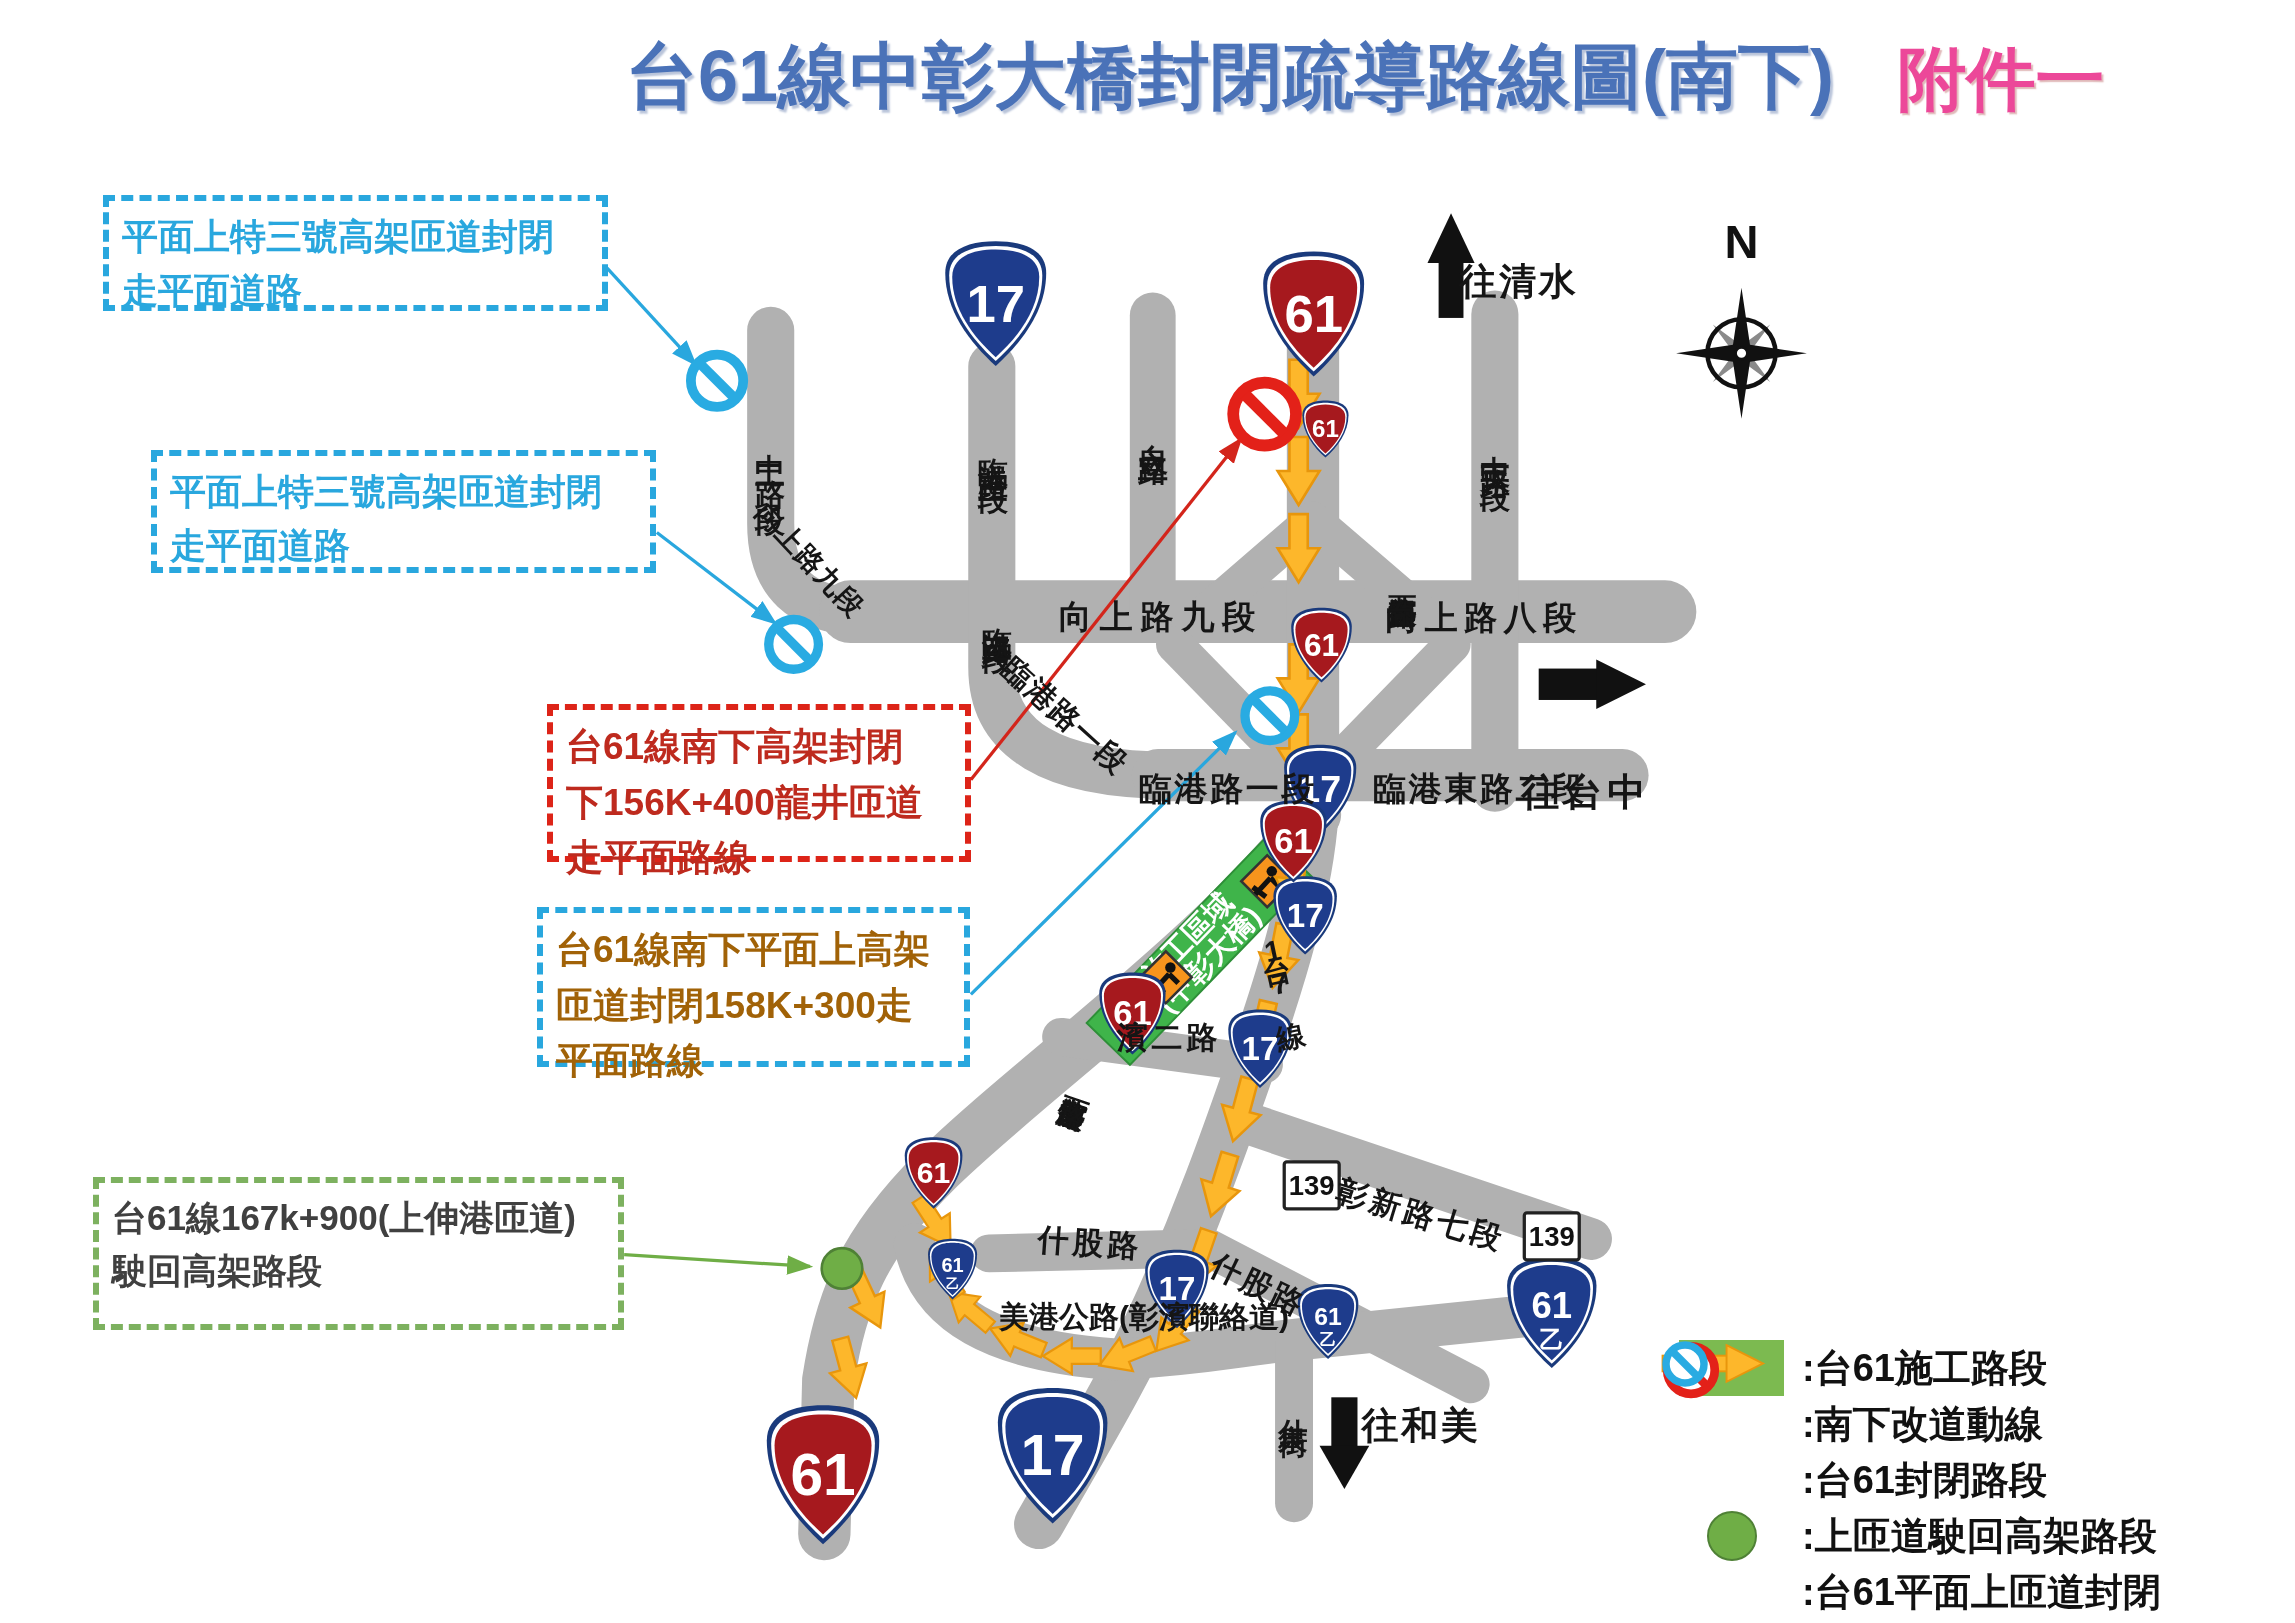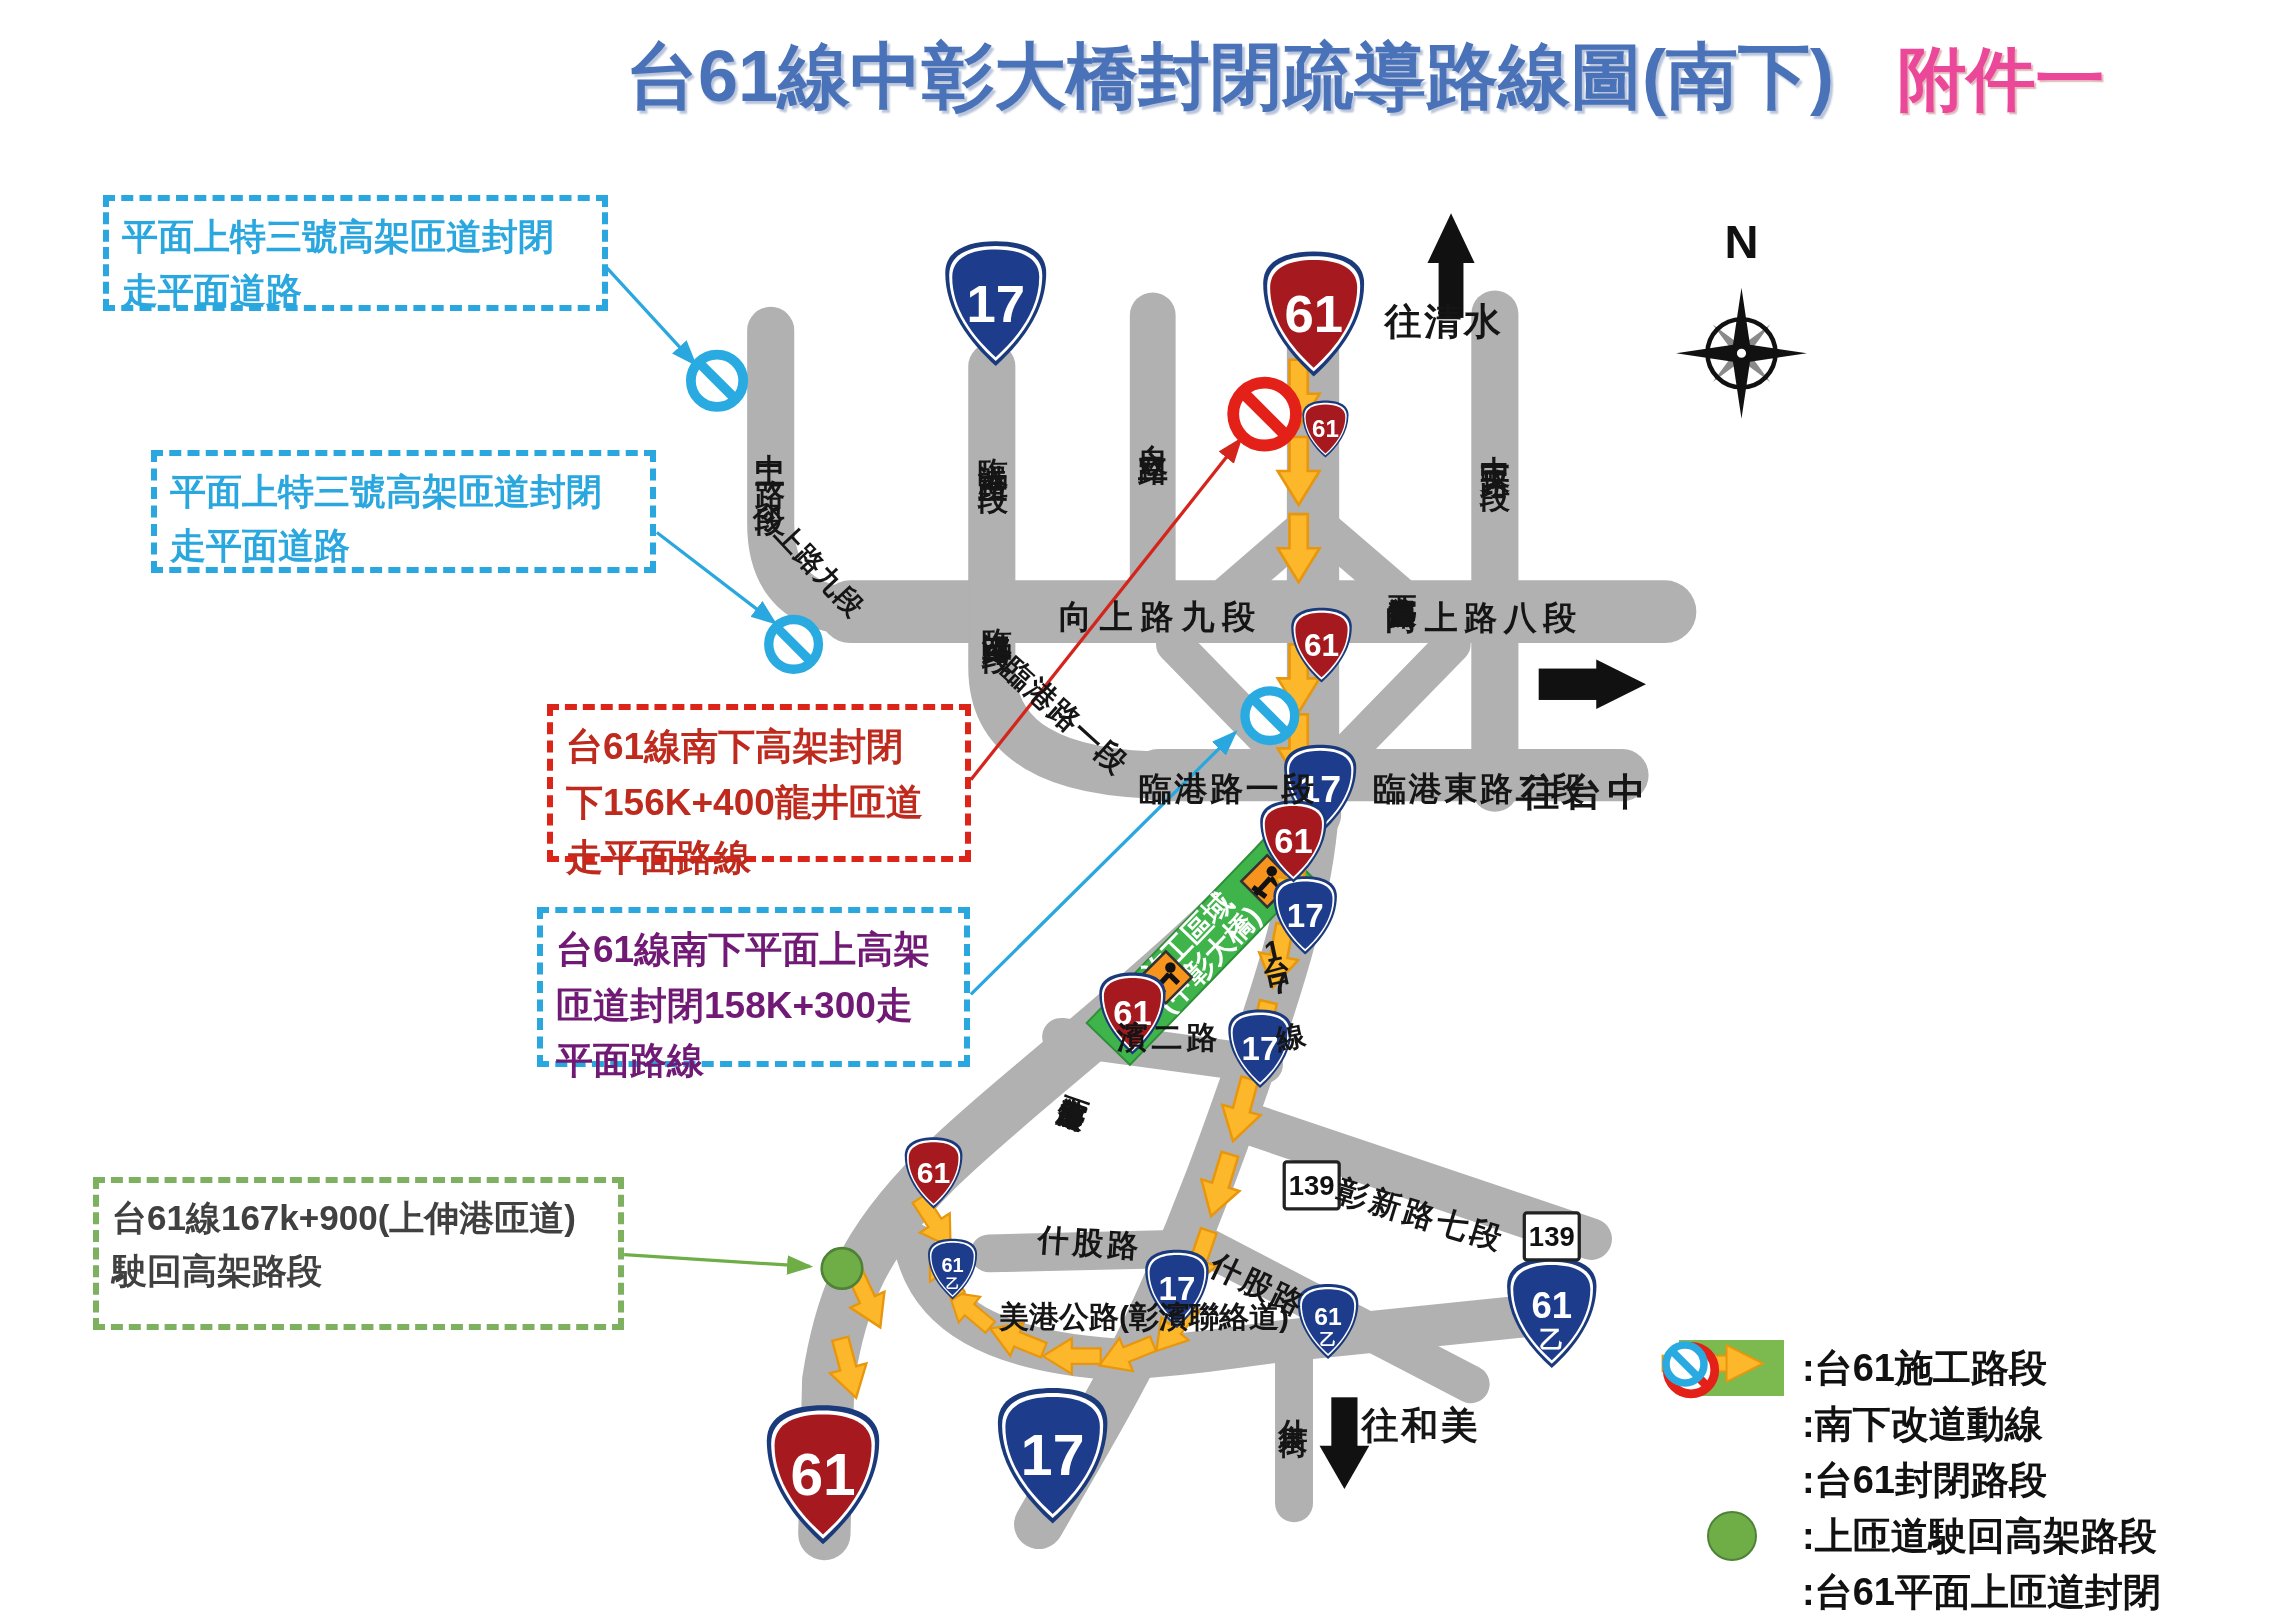--- a/index.html
+++ b/index.html
@@ -262,21 +262,21 @@
   <div class="title-main" style="left:1230px;top:29px;">台61線中彰大橋封閉疏導路線圖(南下)</div>
   <div class="title-att" style="left:2001px;top:34px;">附件一</div>
 
   <div class="box" style="left:103px;top:195px;width:505px;height:116px;border:6.5px dashed #29a7de;color:#29a7de;font-size:36px;">平面上特三號高架匝道封閉
 走平面道路</div>
   <div class="box" style="left:151px;top:450px;width:505px;height:123px;border:6.5px dashed #29a7de;color:#29a7de;font-size:36px;">平面上特三號高架匝道封閉
 走平面道路</div>
   <div class="box" style="left:547px;top:704px;width:424px;height:158px;border:6.5px dashed #dd2418;color:#be2a1e;font-size:37px;">台61線南下高架封閉
 下156K+400龍井匝道
 走平面路線</div>
-  <div class="box" style="left:537px;top:907px;width:433px;height:160px;border:6.5px dashed #29a7de;color:#701a75;font-size:37px;">台61線南下平面上高架
+  <div class="box" style="left:537px;top:907px;width:433px;height:160px;border:6.5px dashed #29a7de;color:#a16207;font-size:37px;">台61線南下平面上高架
 匝道封閉158K+300走
 平面路線</div>
   <div class="box" style="left:93px;top:1177px;width:531px;height:153px;border:6.5px dashed #7db15f;color:#404040;font-size:35px;">台61線167k+900(上伸港匝道)
 駛回高架路段</div>
 
   <div class="lbl v" style="left:770px;top:462px;font-size:30px;letter-spacing:13px;">中二路一段</div>
   <div class="lbl v" style="left:993px;top:450px;font-size:30px;letter-spacing:6.5px;">臨港路三段</div>
   <div class="lbl v" style="left:997px;top:614px;font-size:30px;letter-spacing:3.9px;">臨港路二段</div>
   <div class="lbl" style="left:810px;top:560px;font-size:27.5px;letter-spacing:1.3px;transform:translate(-50%,-50%) rotate(47deg);">向上路九段</div>
   <div class="lbl v" style="left:1153px;top:429px;font-size:30px;letter-spacing:6.5px;">自立路</div>
@@ -289,21 +289,21 @@
   <div class="lbl" style="left:1480px;top:788px;font-size:33px;letter-spacing:2.6px;">臨港東路二段</div>
   <div class="lbl v" style="left:1276px;top:968px;font-size:29px;letter-spacing:1.3px;transform:translate(-50%,-50%) rotate(-12deg);">台17線</div>
   <div class="lbl v" style="left:1084px;top:1081px;font-size:27.5px;letter-spacing:0.7px;transform:translate(-50%,-50%) rotate(19deg);">西部濱海快速公路</div>
   <div class="lbl" style="left:1169px;top:1037px;font-size:31px;letter-spacing:3.9px;">濱二路</div>
   <div class="lbl" style="left:1421px;top:1215px;font-size:31px;letter-spacing:3.9px;transform:translate(-50%,-50%) rotate(17deg);">彰新路七段</div>
   <div class="lbl" style="left:1090px;top:1243px;font-size:31px;letter-spacing:3.9px;transform:translate(-50%,-50%) rotate(4deg);">什股路</div>
   <div class="lbl" style="left:1258px;top:1285px;font-size:31px;letter-spacing:2.6px;transform:translate(-50%,-50%) rotate(26deg);">什股路</div>
   <div class="lbl" style="left:1144px;top:1317px;font-size:30px;">美港公路(彰濱聯絡道)</div>
   <div class="lbl v" style="left:1293px;top:1404px;font-size:29px;letter-spacing:5.2px;">什泉街</div>
 
-  <div class="lbl" style="left:1444px;top:281px;font-size:37px;letter-spacing:2.6px;margin-top:40px;">往清水</div>
+  <div class="lbl" style="left:1519px;top:281px;font-size:37px;letter-spacing:2.6px;">往清水</div>
   <div class="lbl" style="left:1586px;top:792px;font-size:38px;letter-spacing:5.2px;">往台中</div>
   <div class="lbl" style="left:1421px;top:1425px;font-size:37px;letter-spacing:2.6px;">往和美</div>
 
   <div class="legend">
     <div class="legend-row">
       <div class="legend-icon">
           <div class="swatch-green"></div>
         </div>
       <div class="legend-label">:台61施工路段</div>
     </div>

